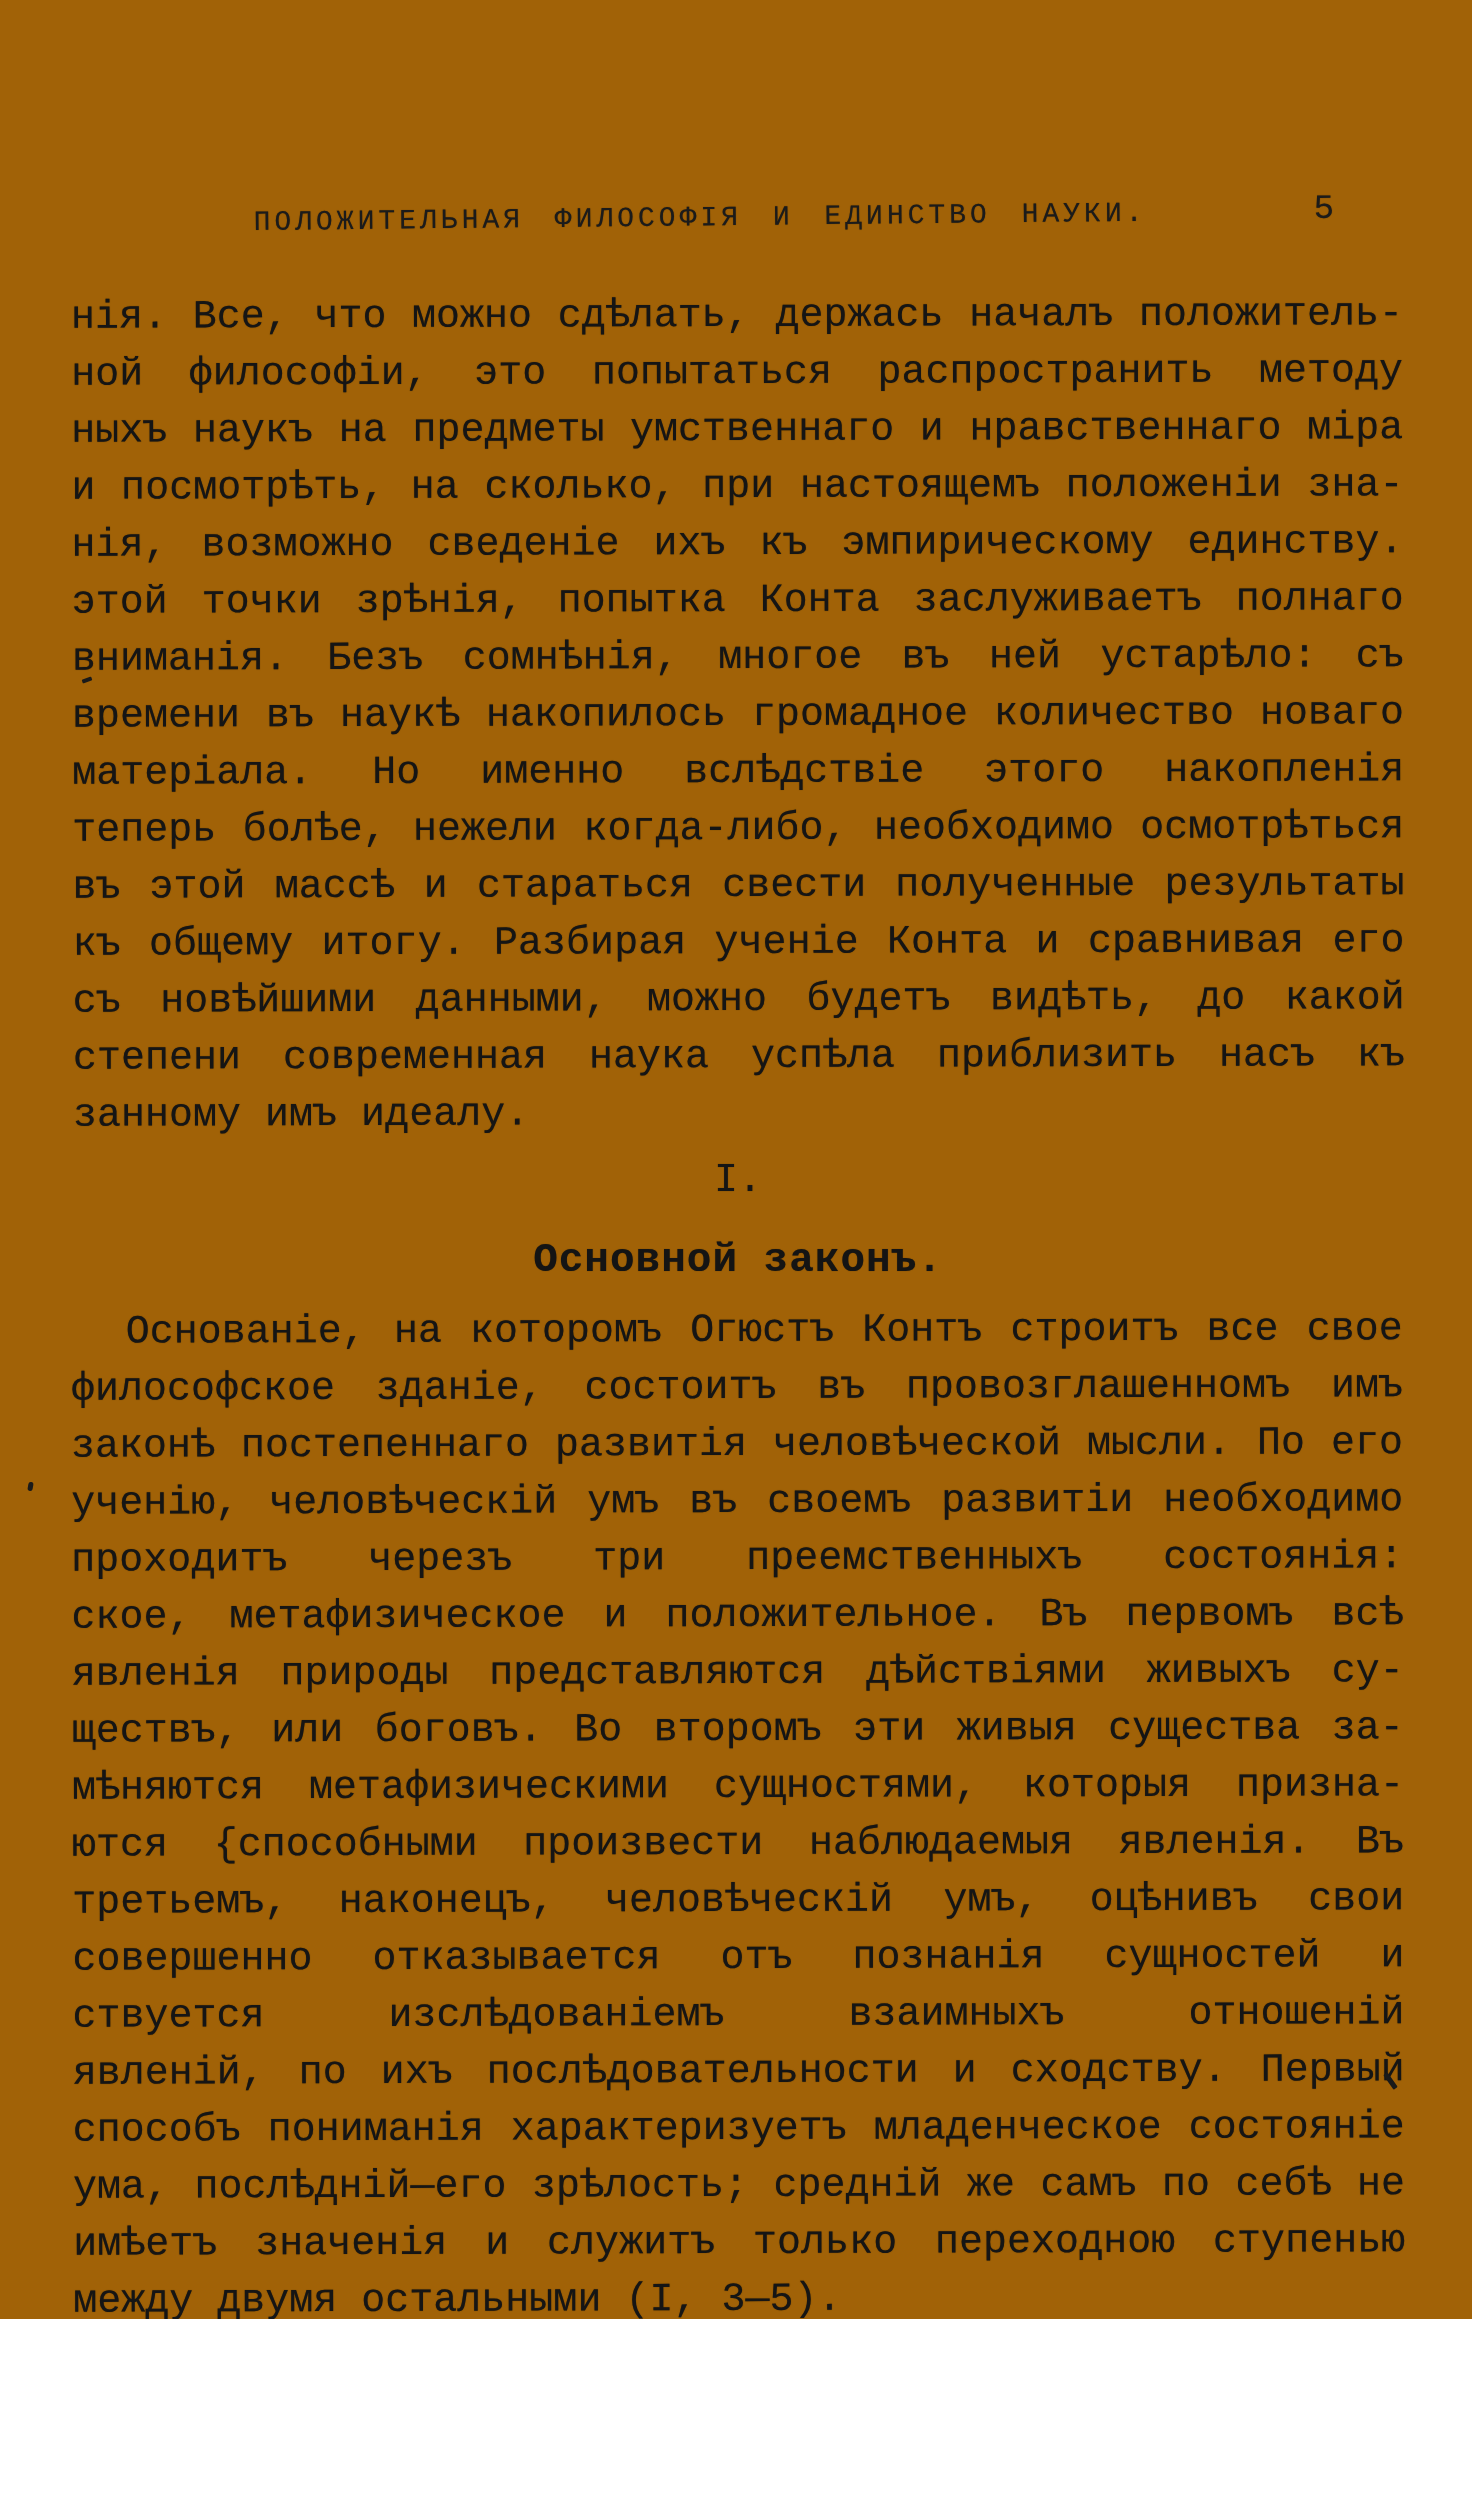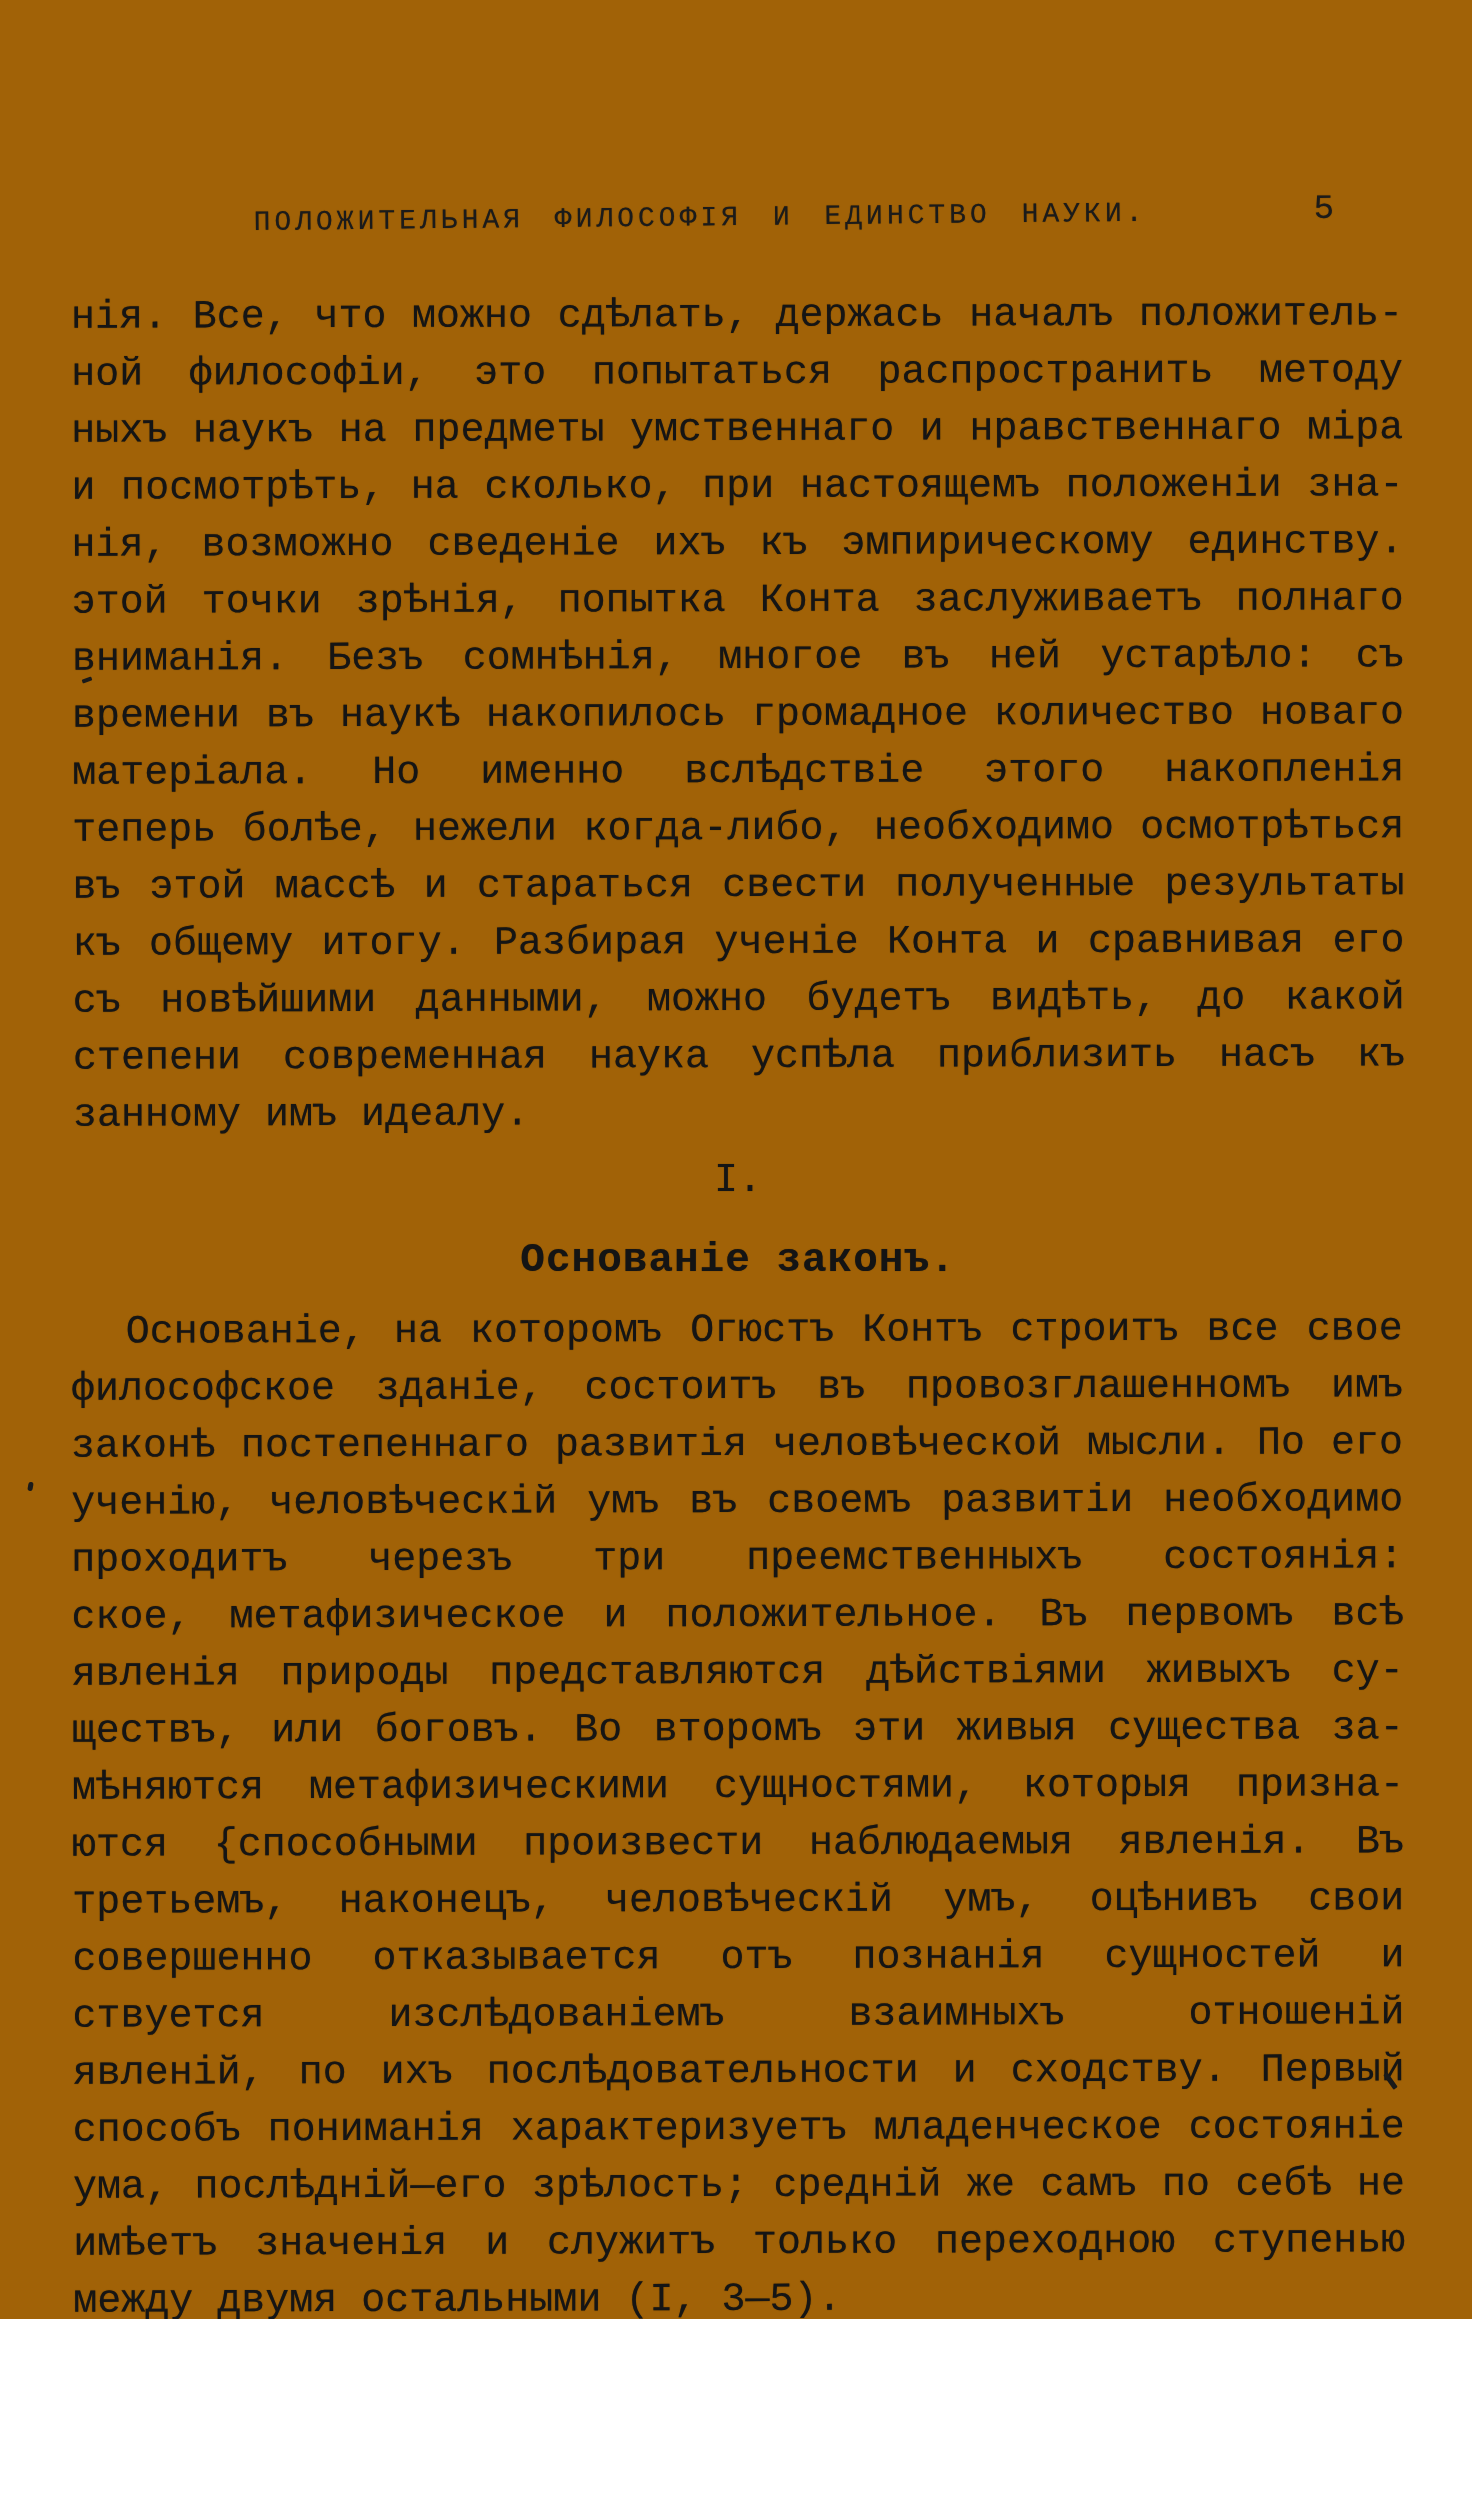--- a/index.html
+++ b/index.html
@@ -132,21 +132,21 @@
       <div class="tline">теперь болѣе, нежели когда-либо, необходимо осмотрѣться</div>
       <div class="tline">въ этой массѣ и стараться свести полученные  результаты</div>
       <div class="tline">къ общему итогу. Разбирая ученіе Конта и сравнивая его</div>
       <div class="tline">съ новѣйшими данными, можно будетъ видѣть, до какой</div>
       <div class="tline">степени современная наука успѣла приблизить насъ къ ука-</div>
       <div class="tline">занному имъ идеалу.</div>
     </div>
 
   <div class="section-number">I.</div>
 
-  <h2 class="section-heading">Основаніе законъ.</h2>
+  <h2 class="section-heading">Основной законъ.</h2>
 
   <div class="para p2 indent">
       <div class="tline">Основаніе, на которомъ Огюстъ Контъ строитъ все свое</div>
       <div class="tline">философское зданіе, состоитъ въ провозглашенномъ имъ</div>
       <div class="tline">законѣ постепеннаго развитія человѣческой мысли. По его</div>
       <div class="tline">ученію, человѣческій умъ въ своемъ развитіи необходимо</div>
       <div class="tline">проходитъ черезъ три преемственныхъ состоянія: богослов-</div>
       <div class="tline">ское, метафизическое и положительное. Въ первомъ всѣ</div>
       <div class="tline">явленія природы представляются дѣйствіями живыхъ су-</div>
       <div class="tline">ществъ, или боговъ. Во второмъ эти живыя существа за-</div>

